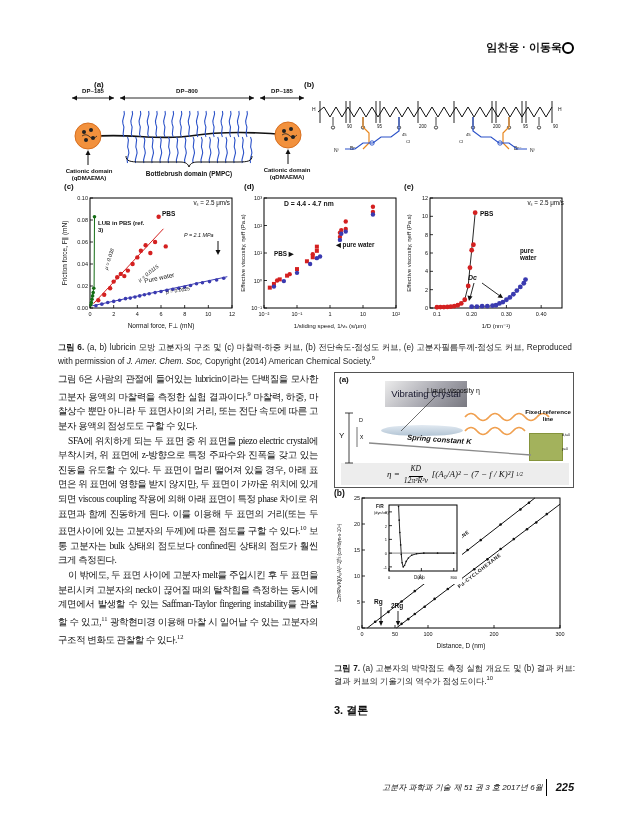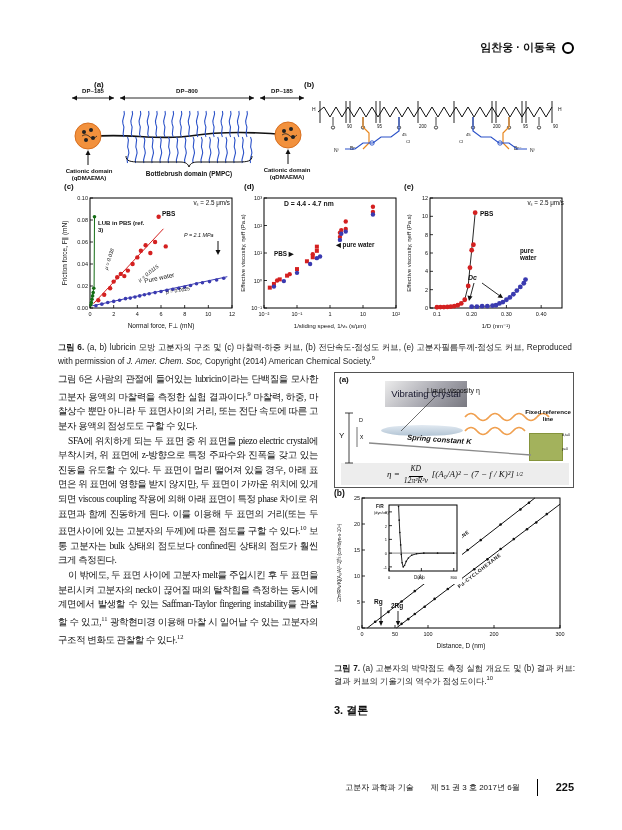--- a/index.html
+++ b/index.html
@@ -1,20 +1,20 @@
 <!DOCTYPE html>
 <html><head>
 <meta charset="utf-8">
 <style>
   html,body{margin:0;padding:0;}
   body{width:622px;height:830px;background:#fff;position:relative;overflow:hidden;
        font-family:"Liberation Serif","DejaVu Serif",serif;color:#111;}
   svg text{font-family:"Liberation Sans","DejaVu Sans",sans-serif;fill:#111;}
   
-  .hdr{position:absolute;top:40px;right:48px;display:flex;align-items:center;gap:6px;
+  .hdr{position:absolute;top:40px;right:48px;display:flex;align-items:center;gap:0;
        font-family:"Liberation Sans",sans-serif;font-weight:700;font-size:11px;}
   .hdr .mark{width:8px;height:8px;border:2.6px solid #000;border-radius:50%;display:inline-block;}
   
   .fig6{position:absolute;left:58px;top:80px;width:514px;height:252px;}
   .plabel{position:absolute;font-family:"Liberation Sans",sans-serif;font-weight:700;font-size:8px;z-index:3;}
   .panelA{position:absolute;left:4px;top:4px;width:258px;height:100px;}
   .panelB{position:absolute;left:244px;top:4px;width:270px;height:100px;}
   .chart{position:absolute;top:106px;height:146px;}
   .chartC{left:2px;width:178px;}
   .chartD{left:180px;width:166px;}
@@ -47,23 +47,23 @@
   .eqbar sup{font-size:5.5px;}
   .frac{display:inline-flex;flex-direction:column;align-items:center;margin:0 2px;font-size:7.6px;line-height:1.1;}
   .frac .nm{border-bottom:0.9px solid #000;padding:2px 2px;}
   
   .f7b{position:relative;width:240px;height:164px;margin-top:2px;}
   .inset{position:absolute;left:40px;top:10px;width:88px;height:84px;background:#fff;z-index:2;}
   .rotlbl{position:absolute;font-family:"Liberation Sans",sans-serif;font-size:5px;font-weight:700;
           letter-spacing:.5px;transform:rotate(-38deg);transform-origin:left center;white-space:nowrap;z-index:1;}
   .rgl{position:absolute;font-family:"Liberation Sans",sans-serif;font-size:6.5px;font-weight:700;z-index:2;}
   
-  .ftr{position:absolute;top:779px;right:48px;display:flex;align-items:center;gap:17px;
-       font-family:"Liberation Sans",sans-serif;font-size:8px;}
-  .ftr .pg{font-size:11px;font-weight:700;border-left:1.4px solid #000;padding-left:18px;line-height:1.5;}
+  .ftr{position:absolute;top:779px;right:48px;display:flex;align-items:center;gap:3px;
+       font-family:"Liberation Sans",sans-serif;font-size:8px;font-style:italic;}
+  .ftr .pg{font-size:11px;font-weight:700;border-left:1.4px solid #000;padding-left:9px;line-height:1.5;}
   .deco{position:absolute;z-index:2;}
 </style>
 </head>
 <body>
 
 <div class="hdr">
   <span>임찬웅 · 이동욱</span>
   <span class="mark"></span>
 </div>
 

